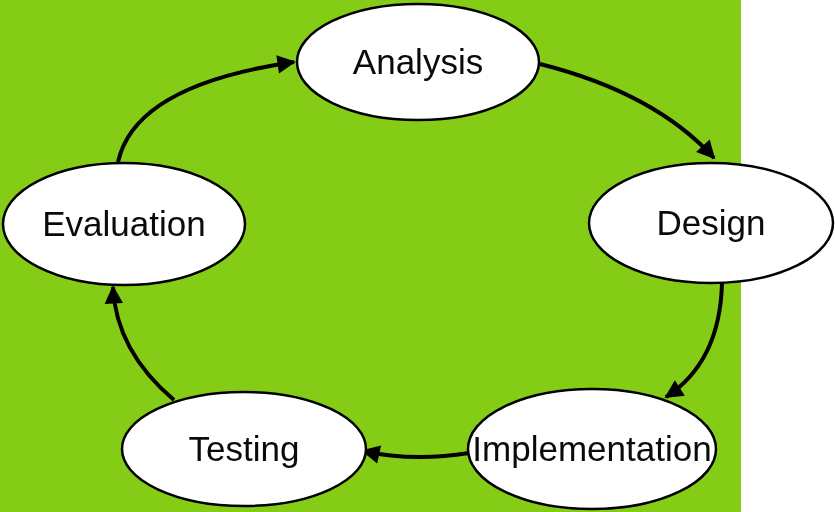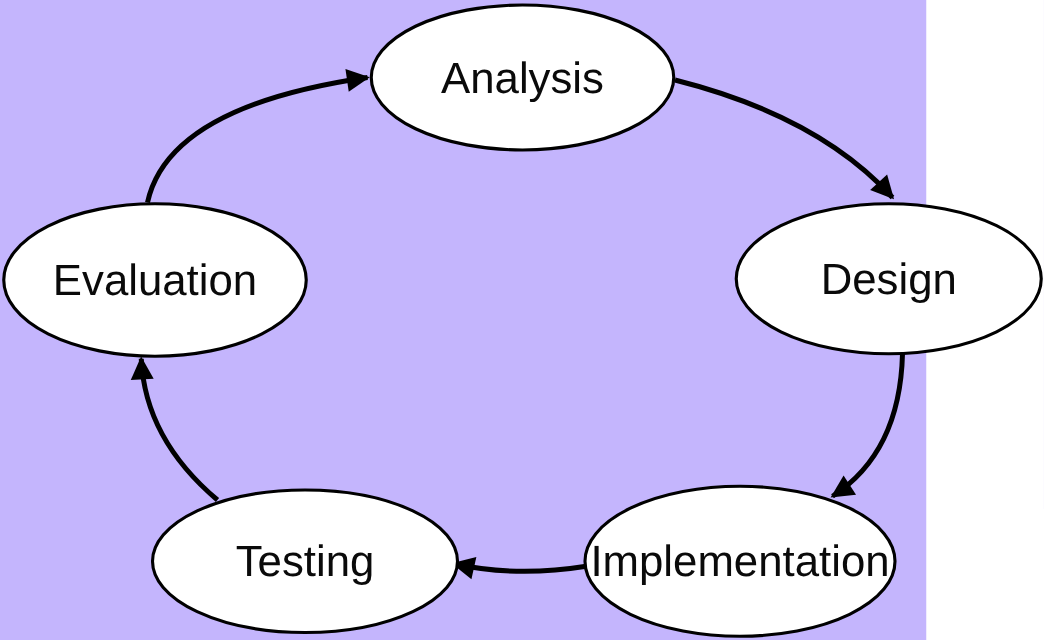--- a/index.html
+++ b/index.html
@@ -8,21 +8,21 @@
     background: #ffffff;
     width: 835px;
     height: 512px;
     overflow: hidden;
     font-family: "Liberation Sans", sans-serif;
   }
   .diagram-stage {
     position: relative;
     width: 741px;
     height: 512px;
-    background: #c4b5fd;
+    background: #84cc16;
   }
   svg.cycle-diagram {
     display: block;
     width: 835px;
     height: 512px;
   }
   .node-shape {
     fill: #ffffff;
     stroke: #000000;
     stroke-width: 2.5;

